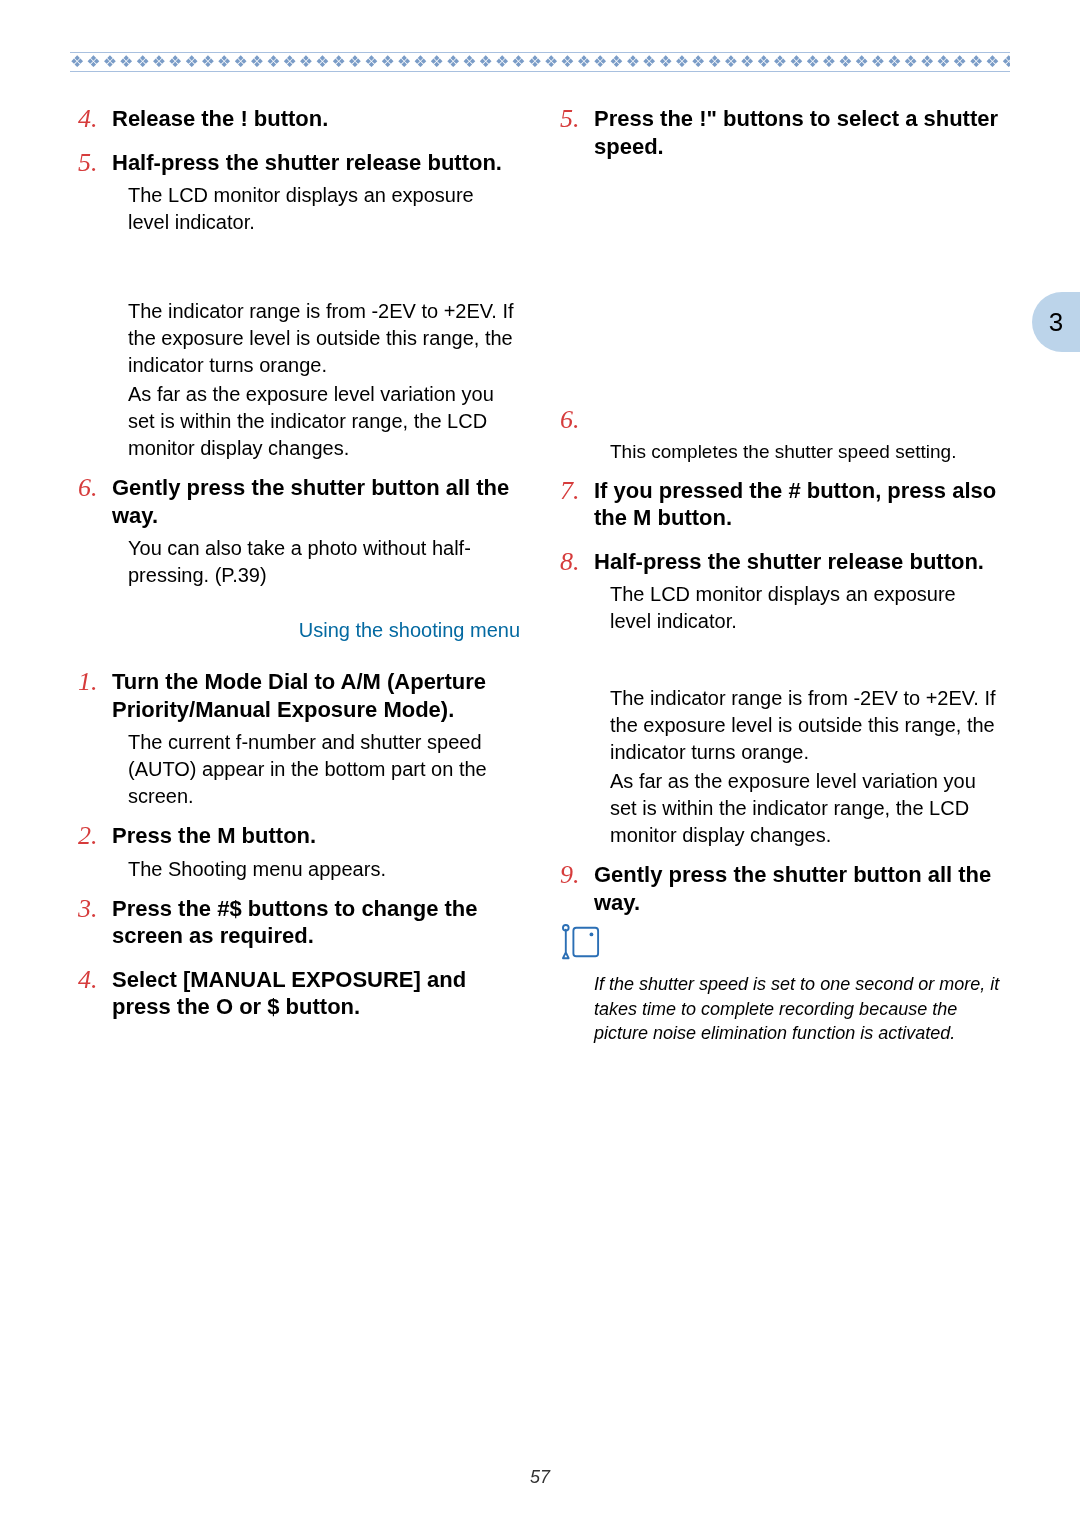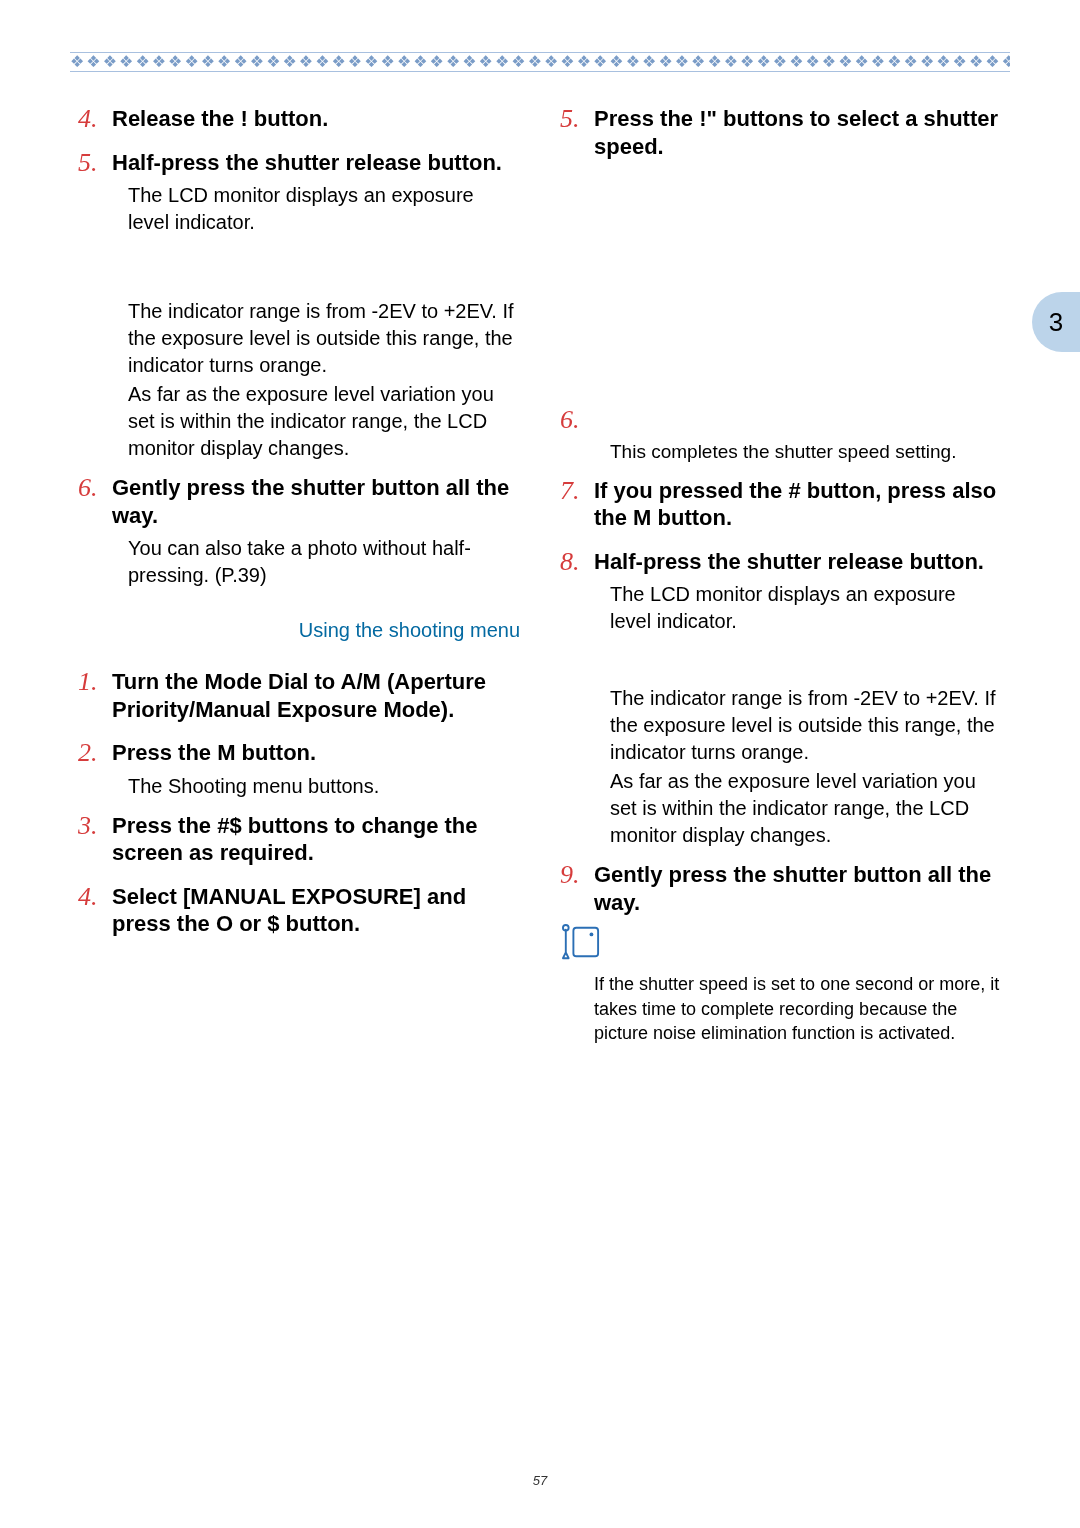--- a/index.html
+++ b/index.html
@@ -98,28 +98,29 @@
     margin-bottom: 6px;
   }
   .note-icon svg {
     width: 42px;
     height: 38px;
   }
   .note-text {
     font-size: 18px;
     line-height: 1.35;
     margin-left: 34px;
+    font-style: italic;
   }
   .page-num {
     position: absolute;
     bottom: 40px;
     left: 0;
     right: 0;
     text-align: center;
-    font-size: 13px;
+    font-size: 18px;
     font-style: italic;
     color: #333;
   }
 </style>
 </head>
 <body>
 
 <div class="divider-pattern">❖❖❖❖❖❖❖❖❖❖❖❖❖❖❖❖❖❖❖❖❖❖❖❖❖❖❖❖❖❖❖❖❖❖❖❖❖❖❖❖❖❖❖❖❖❖❖❖❖❖❖❖❖❖❖❖❖❖❖❖❖❖❖❖</div>
 
 <div class="page-tab">3</div>
@@ -155,28 +156,29 @@
     <div class="body-text">You can also take a photo without half-pressing. (P.39)</div>
 
     <div class="gap-md"></div>
 
     <div class="subheading">Using the shooting menu</div>
 
     <div class="step">
       <div class="num">1.</div>
       <div class="step-title">Turn the Mode Dial to A/M (Aperture Priority/Manual Exposure Mode).</div>
     </div>
+    <div class="body-text">The current f-number and shutter speed (AUTO) appear in the bottom part on the screen.</div>
 
     <div class="gap-sm"></div>
 
     <div class="step">
       <div class="num">2.</div>
       <div class="step-title">Press the M         button.</div>
     </div>
-    <div class="body-text">The Shooting menu buttons.</div>
+    <div class="body-text">The Shooting menu appears.</div>
 
     <div class="gap-sm"></div>
 
     <div class="step">
       <div class="num">3.</div>
       <div class="step-title">Press the #$   buttons to change the screen as required.</div>
     </div>
 
     <div class="gap-sm"></div>
 

